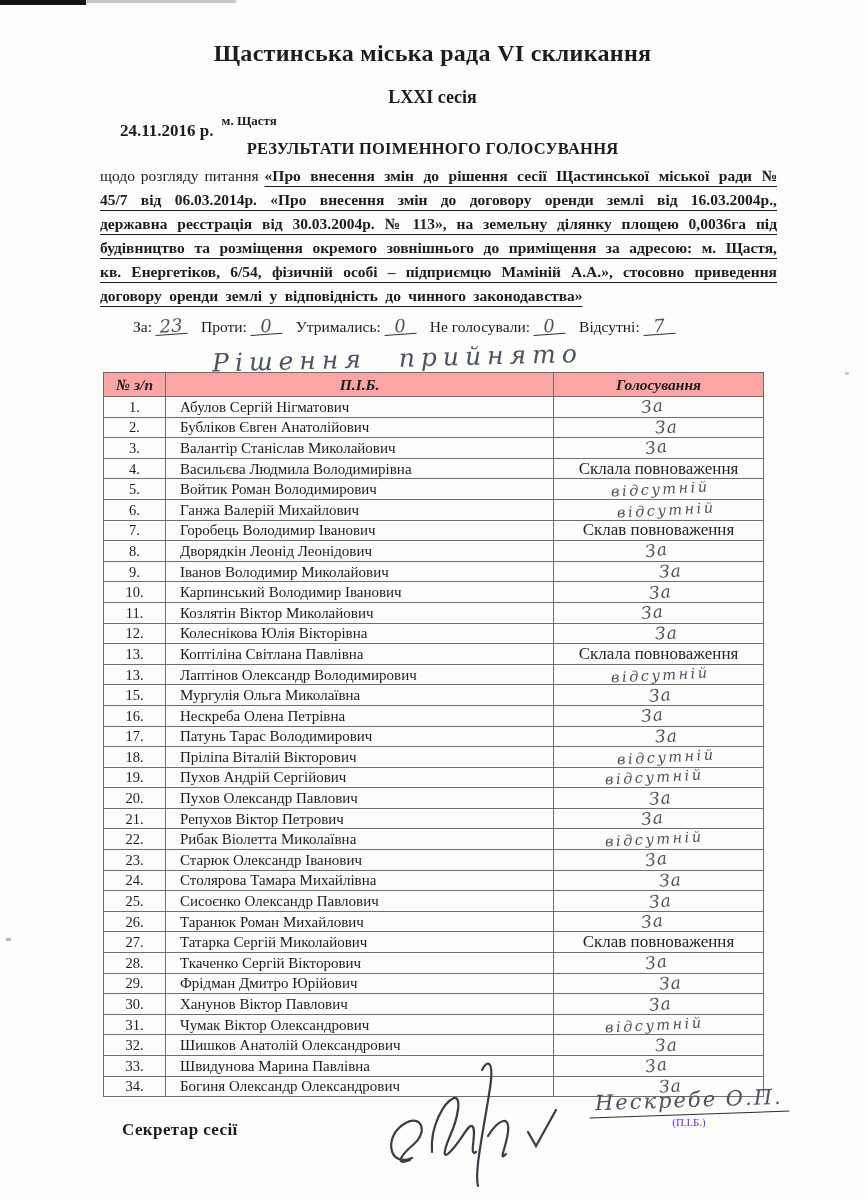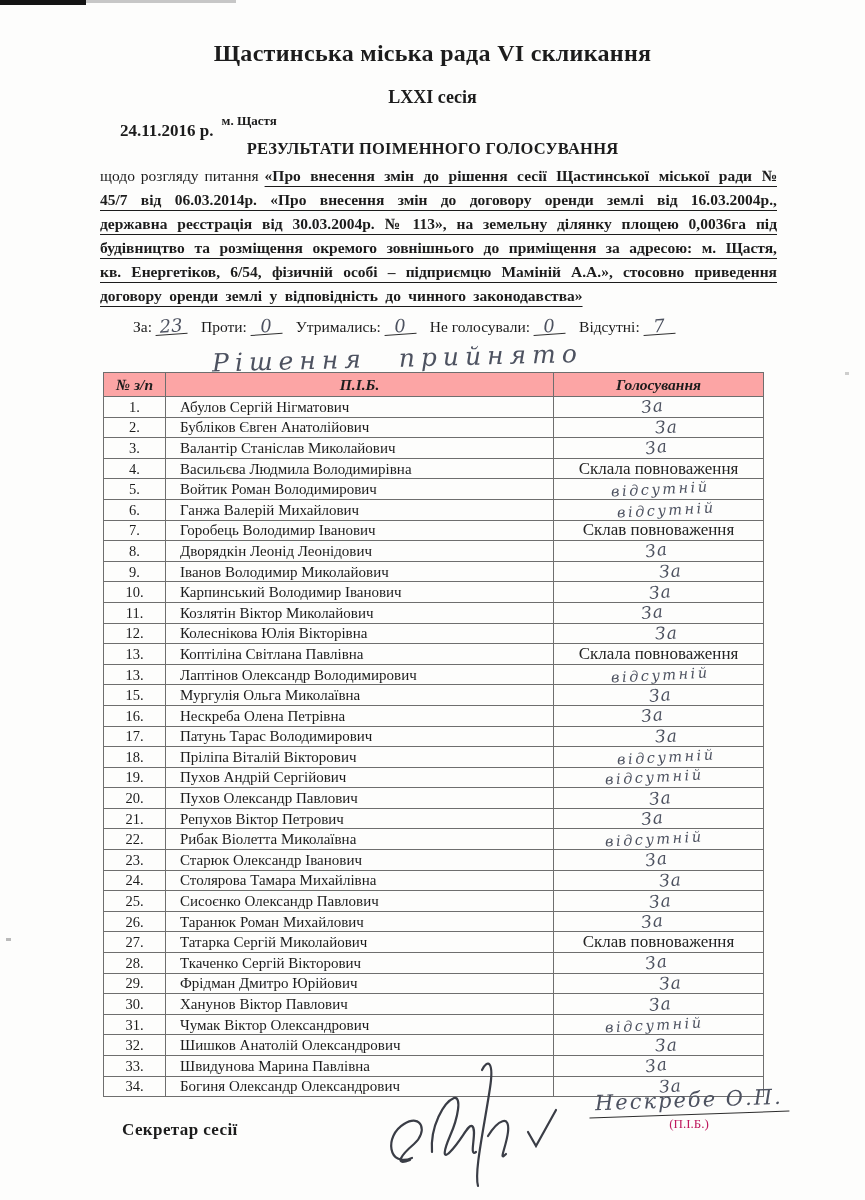--- a/index.html
+++ b/index.html
@@ -90,21 +90,21 @@
   .footer-secretary { position:absolute; left:122px; top:1120px; font-weight:bold; font-size:17px; letter-spacing:.4px; }
   .sig-svg { position:absolute; left:370px; top:1040px; pointer-events:none; }
   .sig-block { position:absolute; left:578px; top:1088px; width:222px; text-align:center; }
   .sig-name {
     font-size:21px; letter-spacing:2px; white-space:nowrap;
     border-bottom:1.6px solid #2d2d2d;
     padding:0 6px 2px 6px;
     transform:rotate(-2deg);
     display:inline-block;
   }
-  .sig-pib { font-size:13px; margin-top:1px; color:#be185d; }
+  .sig-pib { font-size:11px; margin-top:1px; color:#6d28d9; }
 </style>
 </head>
 <body>
 
 <div class="page">
 
   <div class="scan-bar-dark"></div>
   <div class="scan-bar-faint"></div>
   <div class="speck1"></div>
   <div class="speck2"></div>

